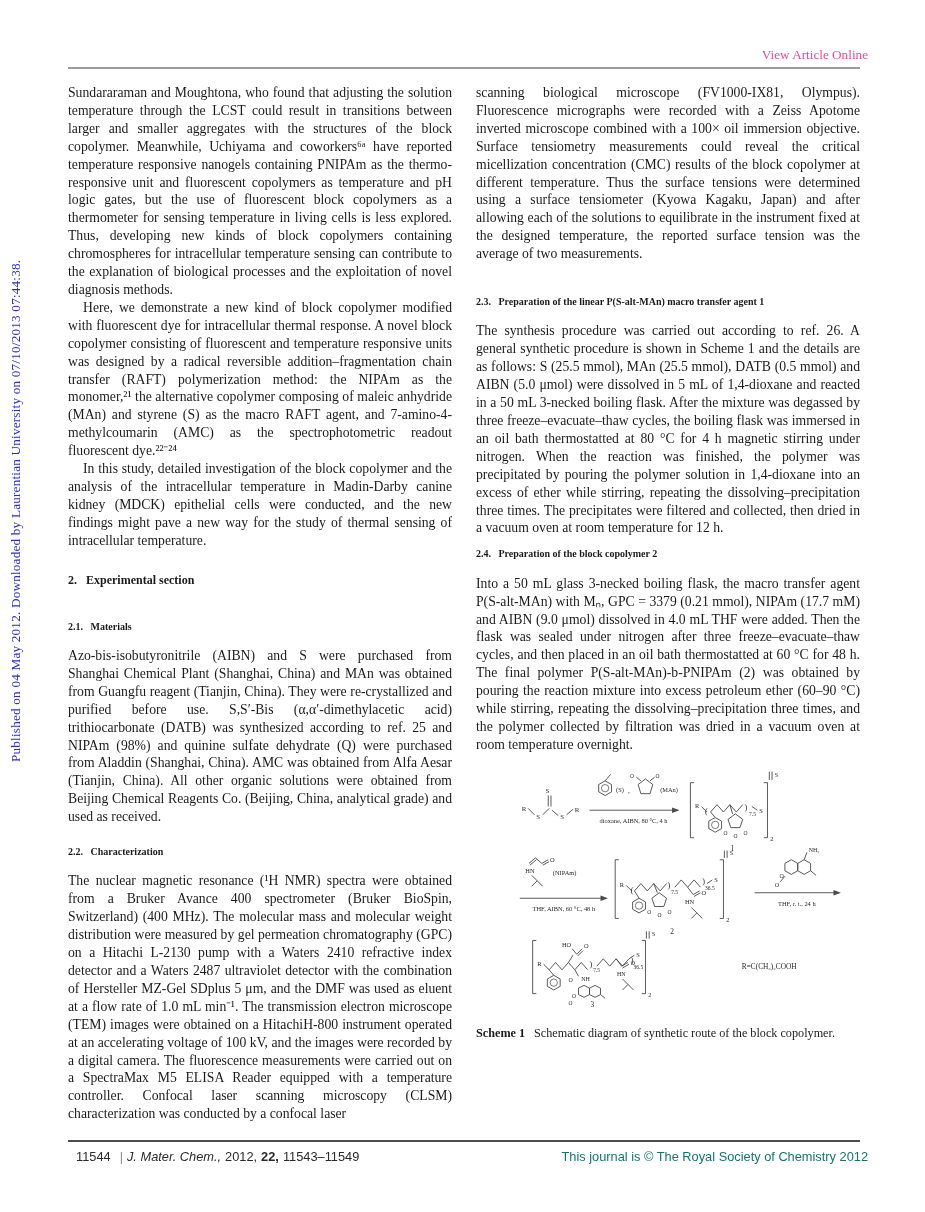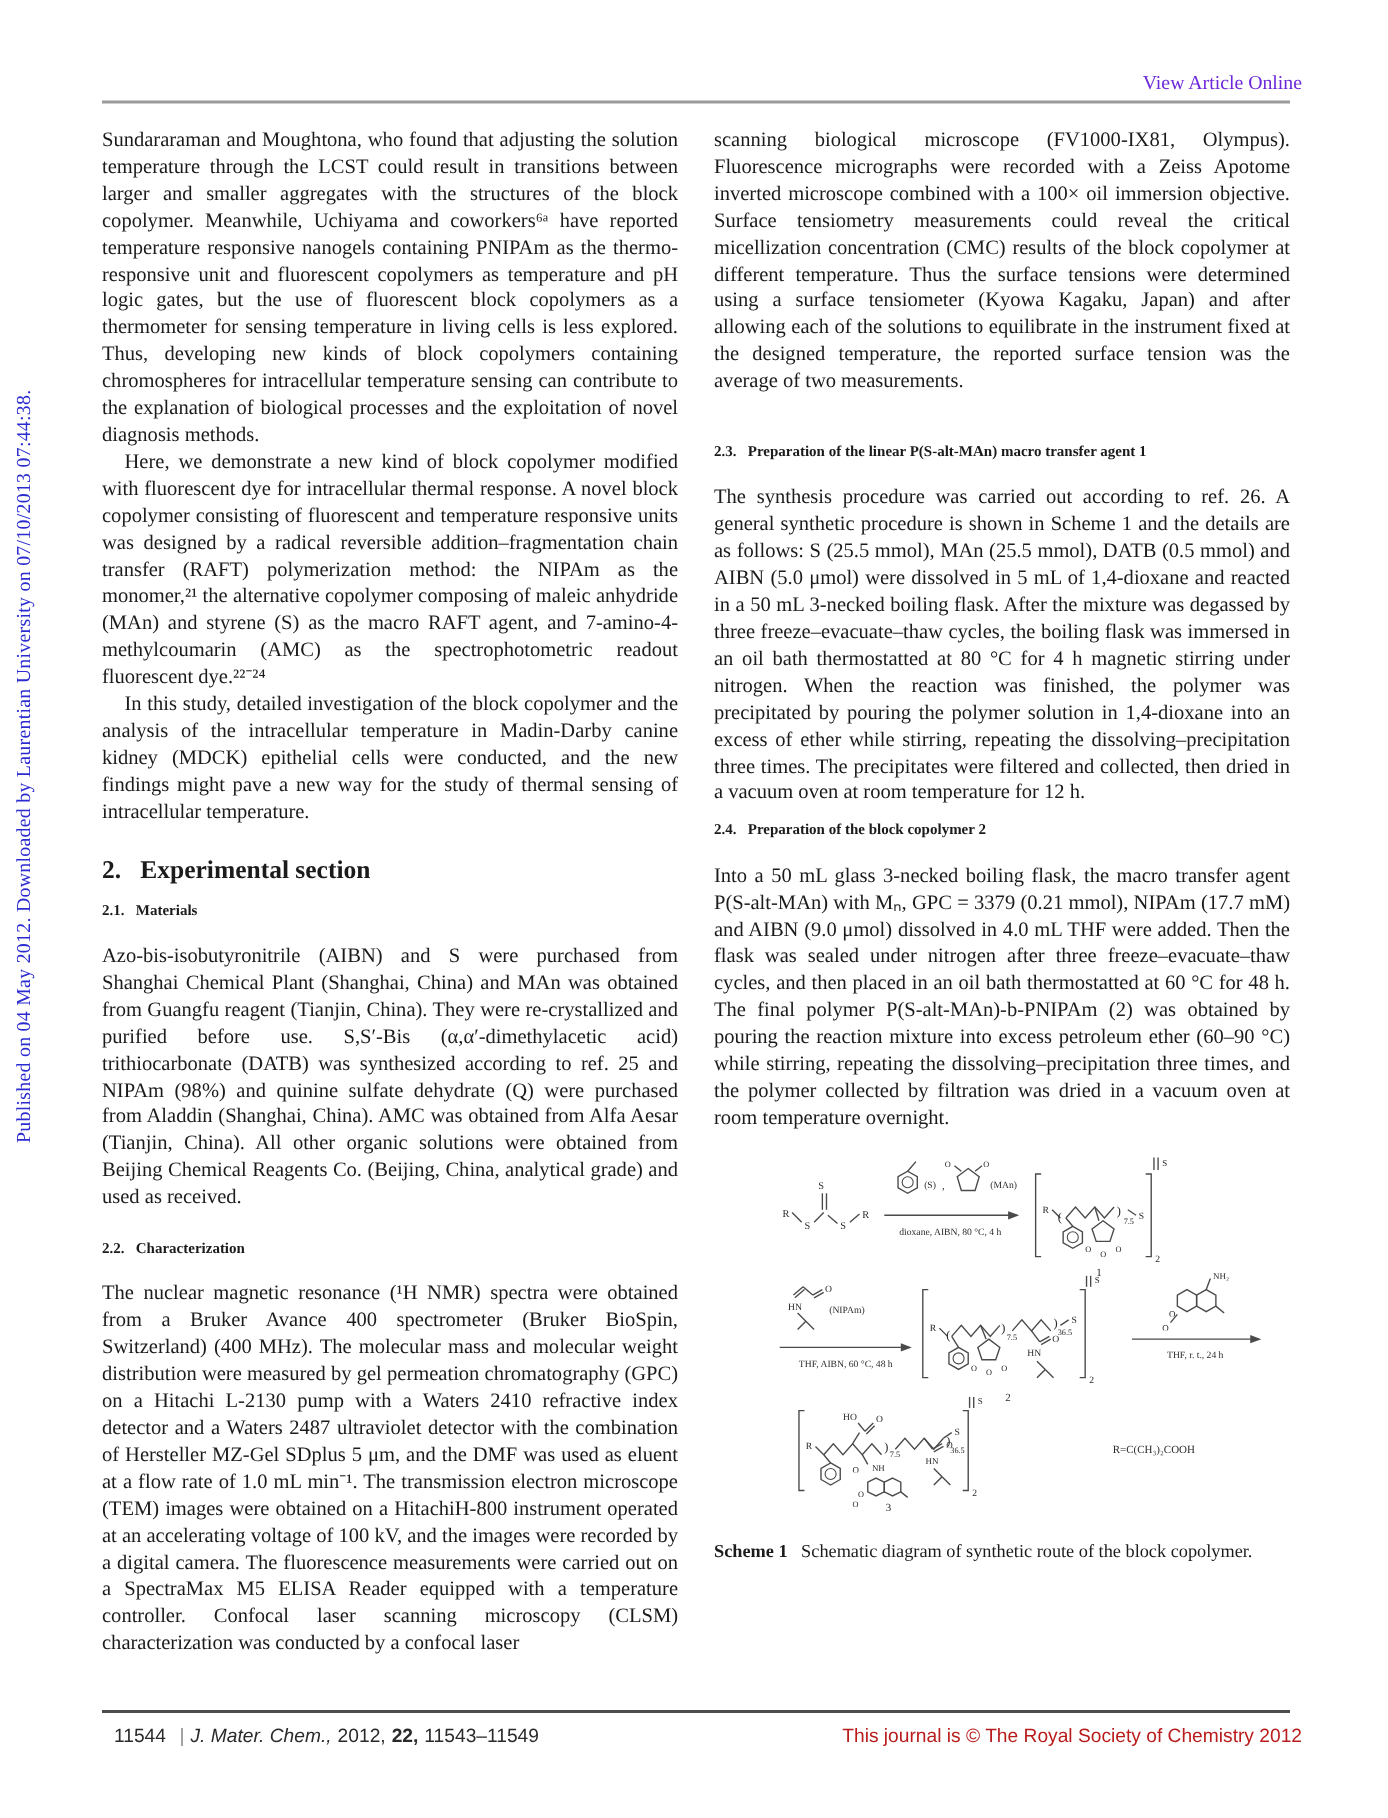--- a/index.html
+++ b/index.html
@@ -1,50 +1,50 @@
 <!DOCTYPE html>
 <html><head>
 <meta charset="utf-8">
 <style>
   html,body{margin:0;padding:0;background:#ffffff;}
   .page{position:relative;width:925px;height:1212px;background:#ffffff;overflow:hidden;
         font-family:"Liberation Serif", serif;color:#1b1b1b;}
   .top-rule{position:absolute;left:68px;top:67px;width:792px;height:2px;background:#9a9a9a;}
-  .view-article{position:absolute;top:47px;right:57px;font-size:13.2px;color:#6d28d9;
+  .view-article{position:absolute;top:47px;right:57px;font-size:13.2px;color:#ec4899;
         text-decoration:none;font-family:"Liberation Serif", serif;}
   .sidebar-note{position:absolute;left:8px;top:228px;height:534px;writing-mode:vertical-rl;
         transform:rotate(180deg);color:#2b2bd0;font-size:13.2px;white-space:nowrap;
         letter-spacing:.2px;}
   .content{position:absolute;left:68px;top:84px;width:792px;height:1052px;overflow:hidden;
         display:flex;gap:24px;}
   .col{width:384px;overflow:hidden;}
   p.body{margin:0;font-size:13.7px;line-height:17.9px;text-align:justify;
         text-justify:inter-word;}
   p.indent{text-indent:15px;}
-  h2.section{margin:20px 0 9px 0;font-size:17px;line-height:20px;font-weight:bold;}
+  h2.section{margin:20px 0 28px 0;font-size:12px;line-height:20px;font-weight:bold;}
   h3.subsection{margin:0 0 11px 0;font-size:10px;line-height:18.4px;font-weight:bold;}
   h3.mt-a{margin-top:17px;}
   h3.mt-b{margin-top:30px;}
   h3.mt-c{margin-top:8px;}
   .scheme-figure{margin:14px 0 0 38px;}
   .scheme-svg text{font-family:"Liberation Serif", serif;fill:#2a2a2a;}
   .scheme-svg line,.scheme-svg polyline,.scheme-svg polygon.ring{stroke:#4a4a4a;stroke-width:1;fill:none;}
   .scheme-svg polygon.head{fill:#4a4a4a;stroke:none;}
   .scheme-svg circle{stroke:#4a4a4a;stroke-width:.8;fill:none;}
   .scheme-caption{margin:10px 0 1px 0;font-size:12.2px;line-height:15px;text-align:left;}
   .scheme-caption .cap-label{font-weight:bold;margin-right:9px;}
   .footer-rule{position:absolute;left:68px;top:1140px;width:792px;height:2px;background:#4c4c4c;}
   .footer{position:absolute;left:76px;top:1149px;width:792px;display:flex;
         justify-content:space-between;font-family:"Liberation Sans", sans-serif;
         font-size:12.8px;color:#2a2a2a;}
   .footer .cite span{margin-right:4px;}
   .footer .pipe{color:#8b8b8b;margin:0 5px;}
   .footer .jname{font-style:italic;}
   .footer .vol{font-weight:bold;}
-  .footer .copyright{color:#b91c1c;}
+  .footer .copyright{color:#0f766e;}
 </style>
 </head>
 <body>
 
 <div class="page">
 
   <div class="top-rule"></div>
   <a class="view-article" href="#">View Article Online</a>
 
   <div class="sidebar-note">Published on 04 May 2012. Downloaded by Laurentian University on 07/10/2013 07:44:38.</div>

